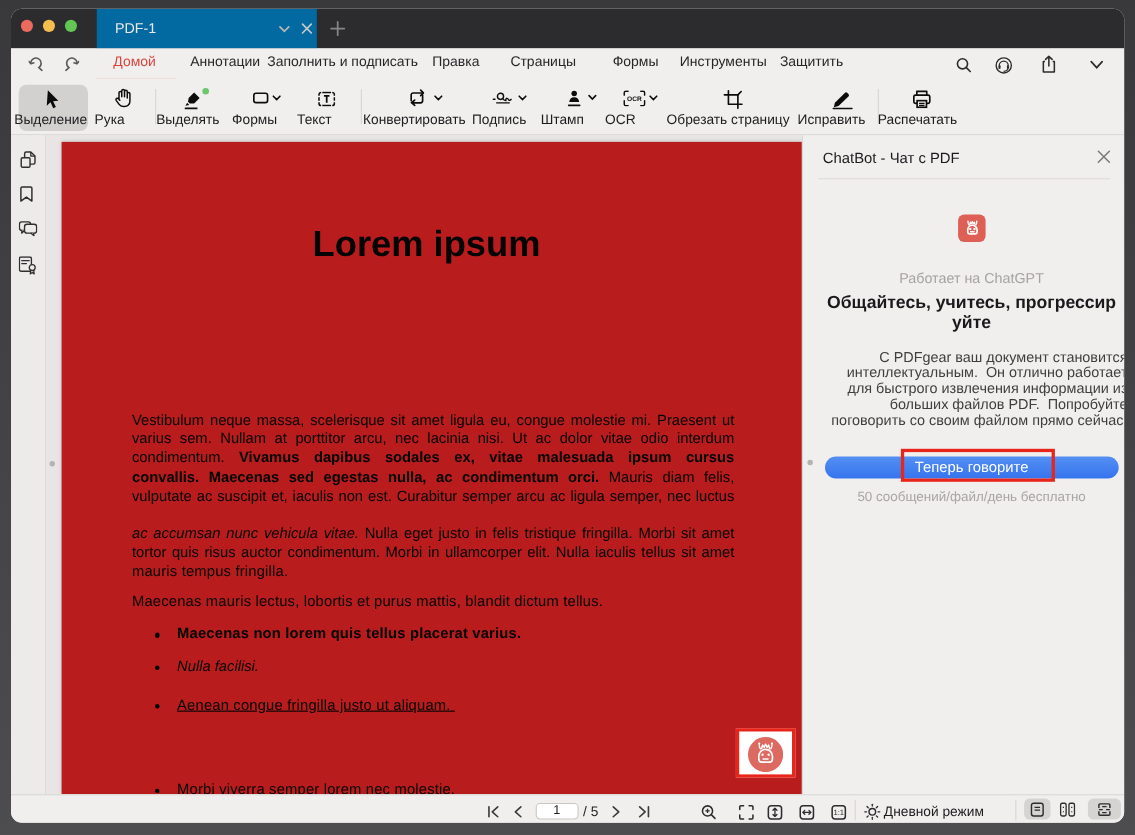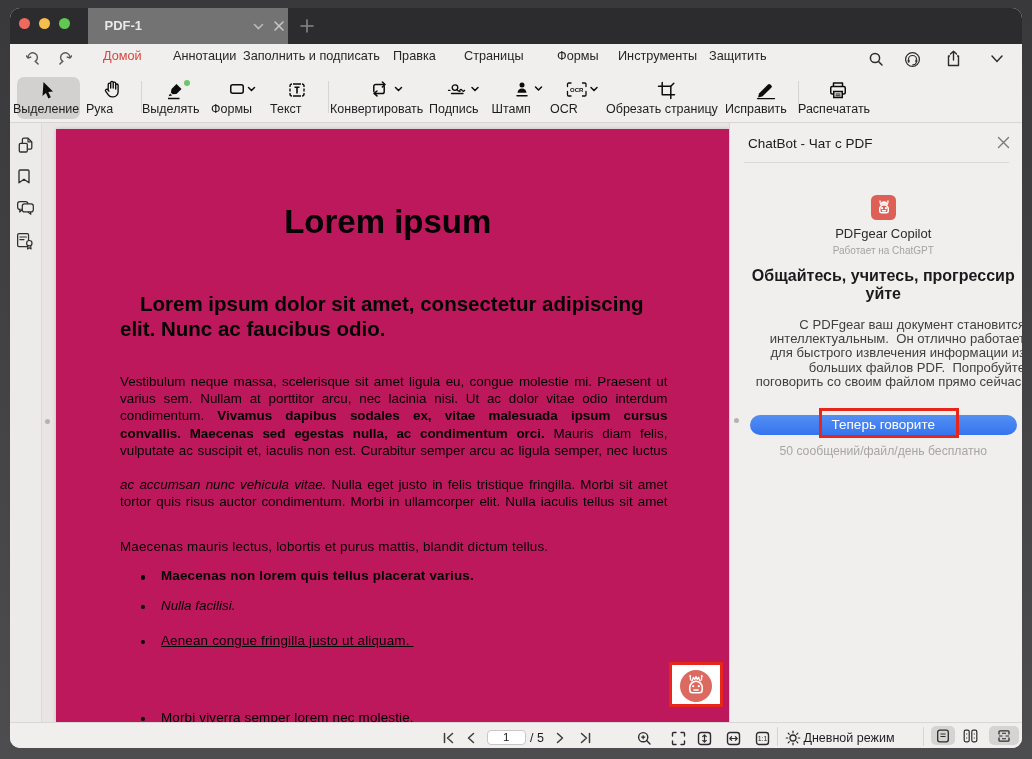--- a/index.html
+++ b/index.html
@@ -1,32 +1,32 @@
 <!DOCTYPE html>
 <html><head><meta charset="utf-8">
 <style>
 *{margin:0;padding:0;box-sizing:border-box}
 html,body{width:1032px;height:759px;background:linear-gradient(180deg,#39393b,#4d4d4f);font-family:"Liberation Sans",sans-serif;overflow:hidden}
 .abs{position:absolute}
 #win{position:absolute;left:10px;top:8px;width:1012px;height:740px;border-radius:10px;overflow:hidden;background:#f1efee}
 
 #titlebar{position:absolute;left:0;top:0;width:100%;height:35.5px;background:#2c2c2e}
 .tl{position:absolute;top:10px;width:11px;height:11px;border-radius:50%}
-#tab{position:absolute;left:77.5px;top:0;width:200px;height:35.5px;background:#737373;color:#e9e9ea;font-size:13px;font-weight:bold}
+#tab{position:absolute;left:77.5px;top:0;width:200px;height:35.5px;background:#0369a1;color:#e9e9ea;font-size:13px;font-weight:normal}
 
 #menubar{position:absolute;left:0;top:35.5px;width:100%;height:27.5px;background:#f1efee}
 .mi{position:absolute;top:5.5px;font-size:12.7px;color:#262628;white-space:nowrap}
 
 #toolbar{position:absolute;left:0;top:63px;width:100%;height:51.5px;background:#f1efee;border-bottom:1px solid #d8d6d5}
 .tbtn{position:absolute;text-align:left;font-size:12.5px;color:#1d1d1f;white-space:nowrap}
 .tsep{position:absolute;width:1px;height:32px;background:#d7d5d4}
 
 #sidebar{position:absolute;left:0;top:114.5px;width:31.5px;height:599px;background:#edebea;border-right:1px solid #dcdad9}
 #viewport{position:absolute;left:31.5px;top:114.5px;width:687px;height:599px;background:#e8e5e4}
-#page{position:absolute;left:14px;top:6.5px;width:673px;height:592.5px;background:#be185d;box-shadow:0 0 4px rgba(0,0,0,.18)}
+#page{position:absolute;left:14px;top:6.5px;width:673px;height:592.5px;background:#b91c1c;box-shadow:0 0 4px rgba(0,0,0,.18)}
 #panel{position:absolute;left:718.5px;top:114.5px;width:293.5px;height:599px;background:#f1efee;border-left:1px solid #d8d6d5}
 
 #bottombar{position:absolute;left:0;top:713.5px;width:100%;height:26.5px;background:#f1efee;border-top:1px solid #d9d7d6}
 
 .doc{font-family:"Liberation Sans",sans-serif;color:#000}
 .bodyl{position:absolute;left:64.5px;width:547.5px;font-size:13.4px;line-height:17.2px;color:#040404}
 .jy{text-align:justify;text-align-last:justify}
 .blt{position:absolute;left:105.5px;width:506.5px;font-size:13.4px;line-height:19.3px;color:#040404}
 .blt::before{content:"";position:absolute;left:-20.3px;top:9.3px;width:4.6px;height:4.6px;border-radius:50%;background:#000}
 </style></head>
@@ -188,28 +188,28 @@
     <svg class="abs" style="left:7px;top:110.5px" width="17" height="17" viewBox="0 0 17 17">
         <rect x="0.65" y="0.65" width="10.9" height="12.9" rx="1.3" fill="none" stroke="#2f2f31" stroke-width="1.25"></rect>
         <path d="M2.8 4 H9.5 M2.8 6.6 H7" stroke="#2f2f31" stroke-width="1.15" stroke-linecap="round"></path>
         <path d="M11 12.4 L10.5 16 L12.3 14.7 L14.1 16 L13.6 12.4" fill="#edebea" stroke="#2f2f31" stroke-width="1.1" stroke-linejoin="round"></path>
         <circle cx="12.3" cy="10.2" r="2.7" fill="#edebea" stroke="#2f2f31" stroke-width="1.2"></circle>
       </svg>
   </div>
   <div id="viewport">
     <div id="page" class="doc">
       <div class="abs" style="left:58.5px;top:74.5px;width:547.5px;text-align:center;font-size:33px;font-weight:bold;line-height:36px;color:#040404">Lorem ipsum</div>
-      <div class="abs" style="left:64.5px;top:163px;width:547.5px;font-size:20.5px;font-weight:bold;line-height:24.5px;color:#040404;text-indent:20px">Lorem ipsum dolor sit amet, consectetur adipiscing elit. Nunc ac faucibus odio.</div>
       <div class="bodyl jy" style="top:243.9px">Vestibulum neque massa, scelerisque sit amet ligula eu, congue molestie mi. Praesent ut</div>
       <div class="bodyl jy" style="top:261.1px">varius sem. Nullam at porttitor arcu, nec lacinia nisi. Ut ac dolor vitae odio interdum</div>
       <div class="bodyl jy" style="top:278.3px">condimentum. <b>Vivamus dapibus sodales ex, vitae malesuada ipsum cursus</b></div>
       <div class="bodyl jy" style="top:295.5px"><b>convallis. Maecenas sed egestas nulla, ac condimentum orci.</b> Mauris diam felis,</div>
       <div class="bodyl jy" style="top:312.7px">vulputate ac suscipit et, iaculis non est. Curabitur semper arcu ac ligula semper, nec luctus</div>
       <div class="bodyl jy" style="top:347.1px"><i>ac accumsan nunc vehicula vitae.</i> Nulla eget justo in felis tristique fringilla. Morbi sit amet</div>
       <div class="bodyl jy" style="top:364.3px">tortor quis risus auctor condimentum. Morbi in ullamcorper elit. Nulla iaculis tellus sit amet</div>
+      <div class="bodyl" style="top:381.5px;letter-spacing:0.18px">mauris tempus fringilla.</div>
       <div class="bodyl" style="top:408.6px;letter-spacing:0.18px">Maecenas mauris lectus, lobortis et purus mattis, blandit dictum tellus.</div>
       <div class="blt" style="top:436.8px;letter-spacing:0.18px"><b>Maecenas non lorem quis tellus placerat varius.</b></div>
       <div class="blt" style="top:466.5px"><i>Nulla facilisi.</i></div>
       <div class="blt" style="top:501.6px;letter-spacing:0.18px"><u>Aenean congue fringilla justo ut aliquam.&nbsp;</u></div>
       <div class="blt" style="top:578.5px;letter-spacing:0.18px"><u>Morbi viverra semper lorem nec molestie.</u></div>
 
       <div class="abs" style="left:613.5px;top:533px;width:54px;height:45px;border:3px solid #e8251a;background:#fff"></div>
       <svg class="abs" style="left:624.5px;top:540.5px" width="32" height="32" viewBox="0 0 32 32">
         <circle cx="16" cy="16" r="16" fill="#dd6a60"></circle>
         <path d="M9.8 17.5 a6.2 6.2 0 0 1 12.4 0 V20 a2.8 2.8 0 0 1 -2.8 2.8 H12.6 a2.8 2.8 0 0 1 -2.8 -2.8 Z" fill="none" stroke="#fff" stroke-width="1.5"></path>
@@ -237,22 +237,21 @@
         <circle cx="13.2" cy="16.2" r="1.6" fill="#fff"></circle>
           <circle cx="18.8" cy="16.2" r="1.6" fill="#fff"></circle>
         <path d="M13.8 20 H18.2" stroke="#fff" stroke-width="2" stroke-linecap="round"></path>
         <path d="M12.4 10.4 L13.3 7.3 L14.7 9.4 L16 6.5 L17.3 9.4 L18.7 7.3 L19.6 10.4" fill="none" stroke="#fff" stroke-width="1.8" stroke-linejoin="round" stroke-linecap="round"></path>
           <path d="M11.3 10.8 C10.4 9.4 10 7.9 10.3 6.7" fill="none" stroke="#fff" stroke-width="1.7" stroke-linecap="round"></path>
           <path d="M20.7 10.8 C21.6 9.4 22 7.9 21.7 6.7" fill="none" stroke="#fff" stroke-width="1.7" stroke-linecap="round"></path>
           <circle cx="10.2" cy="5.9" r="1" fill="#fff"></circle>
           <circle cx="21.8" cy="5.9" r="1" fill="#fff"></circle>
       </svg>
     </div>
-    <div class="abs" style="left:20px;top:103px;width:267.5px;text-align:center;font-size:13px;color:#2b2b2d">PDFgear Copilot</div>
-    <div class="abs" style="left:20px;top:122px;width:267.5px;text-align:center;font-size:10px;color:#a5a2a2">Работает на ChatGPT</div>
+    <div class="abs" style="left:20px;top:122px;width:267.5px;text-align:center;font-size:13px;color:#a5a2a2">Работает на ChatGPT</div>
     <div class="abs" style="left:8px;top:144px;width:291.5px;text-align:center;font-size:16px;font-weight:bold;line-height:18.6px;color:#1a1a1c">Общайтесь, учитесь, прогрессир<br>уйте</div>
     <div class="abs" style="left:12px;top:195px;width:283.5px;text-align:right;font-size:13.1px;line-height:14.35px;color:#403e3e">С PDFgear ваш документ становится<br>интеллектуальным.&nbsp; Он отлично работает<br>для быстрого извлечения информации из<br>больших файлов PDF.&nbsp; Попробуйте<br>поговорить со своим файлом прямо сейчас.</div>
     <div class="abs" style="left:20px;top:292.5px;width:267.5px;height:20px;border-radius:10px;background:linear-gradient(#548ff2,#3674ee);color:#fff;font-size:13.5px;text-align:center;line-height:20px">Теперь говорите</div>
     <div class="abs" style="left:89.5px;top:285.5px;width:140px;height:29.5px;border:3px solid #e8251a"></div>
     <div class="abs" style="left:20px;top:321.5px;width:267.5px;text-align:center;font-size:12.2px;color:#a8a5a4">50 сообщений/файл/день бесплатно</div>
     <div class="abs" style="left:4.5px;top:295.5px;width:5px;height:5px;border-radius:50%;background:#b5b3b2"></div>
   </div>
 
   <div id="bottombar">
     <svg class="abs" style="left:433px;top:9px" width="11" height="12" viewBox="0 0 11 12">

